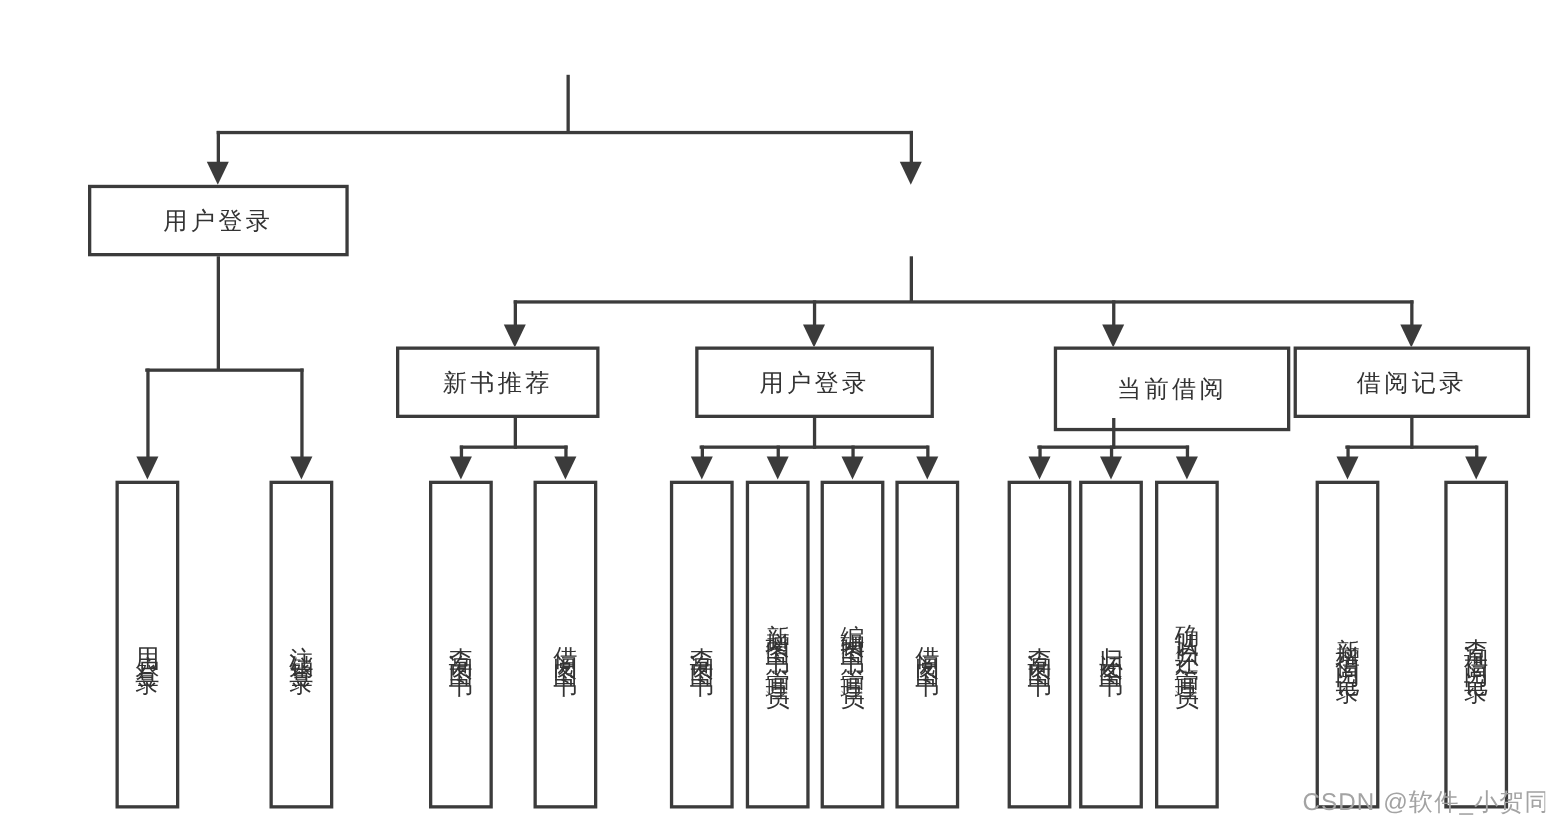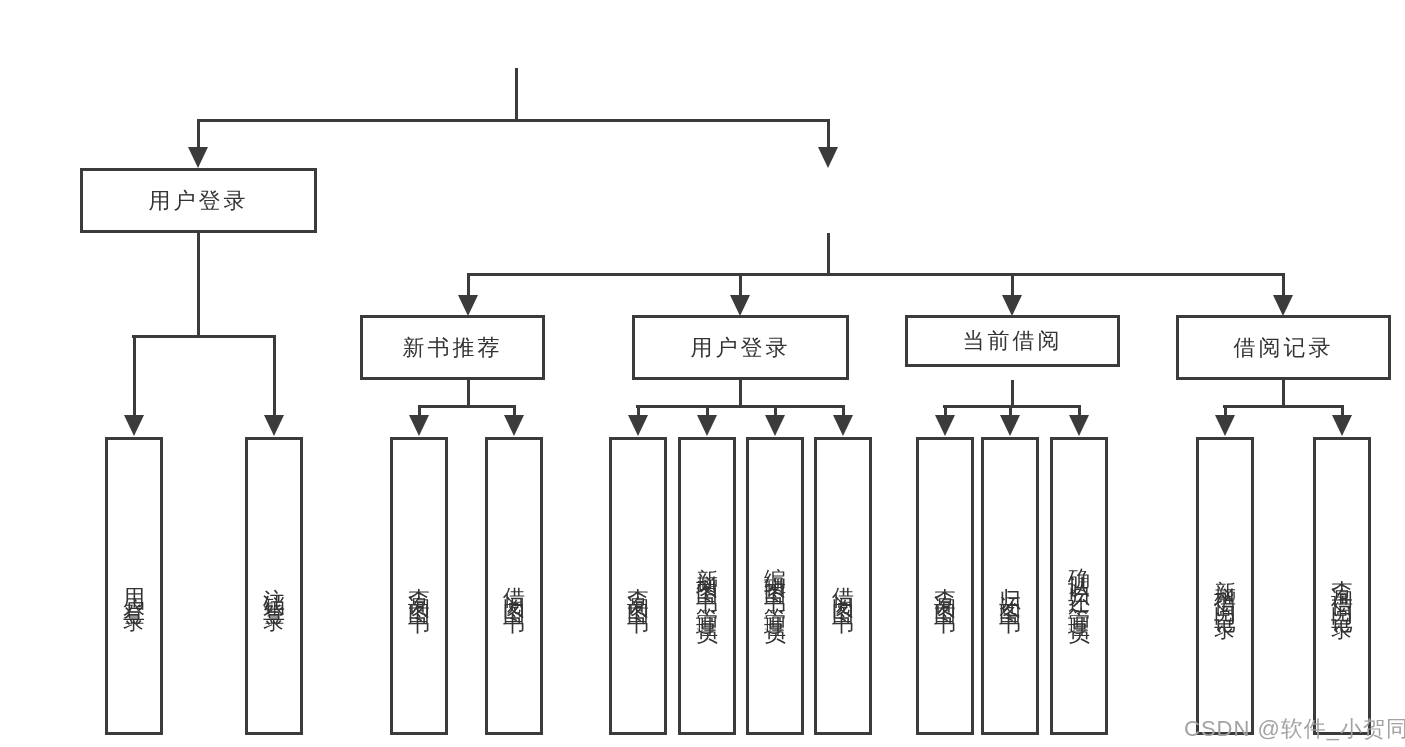--- a/index.html
+++ b/index.html
@@ -97,21 +97,21 @@
   <div class="arrow" style="left:458px; top:295px;"></div>
   <div class="vline" style="left:739px; top:273px; height:24px;"></div>
   <div class="arrow" style="left:730px; top:295px;"></div>
   <div class="vline" style="left:1011px; top:273px; height:24px;"></div>
   <div class="arrow" style="left:1002px; top:295px;"></div>
   <div class="vline" style="left:1282px; top:273px; height:24px;"></div>
   <div class="arrow" style="left:1273px; top:295px;"></div>
 
   <div class="box" style="left:360px; top:315px; width:185px; height:65px;">新书推荐</div>
   <div class="box" style="left:632px; top:315px; width:217px; height:65px;">用户登录</div>
-  <div class="box" style="left:905px; top:315px; width:215px; height:52px;">当前借阅</div>
+  <div class="box" style="left:958px; top:315px; width:215px; height:77px;">当前借阅</div>
   <div class="box" style="left:1176px; top:315px; width:215px; height:65px;">借阅记录</div>
 
   <div class="vline" style="left:467px; top:380px; height:28px;"></div>
   <div class="hline" style="left:418px; top:405px; width:98px;"></div>
   <div class="vline" style="left:418px; top:405px; height:12px;"></div>
   <div class="arrow" style="left:409px; top:415px;"></div>
   <div class="vline" style="left:513px; top:405px; height:12px;"></div>
   <div class="arrow" style="left:504px; top:415px;"></div>
 
   <div class="vline" style="left:739px; top:380px; height:28px;"></div>

